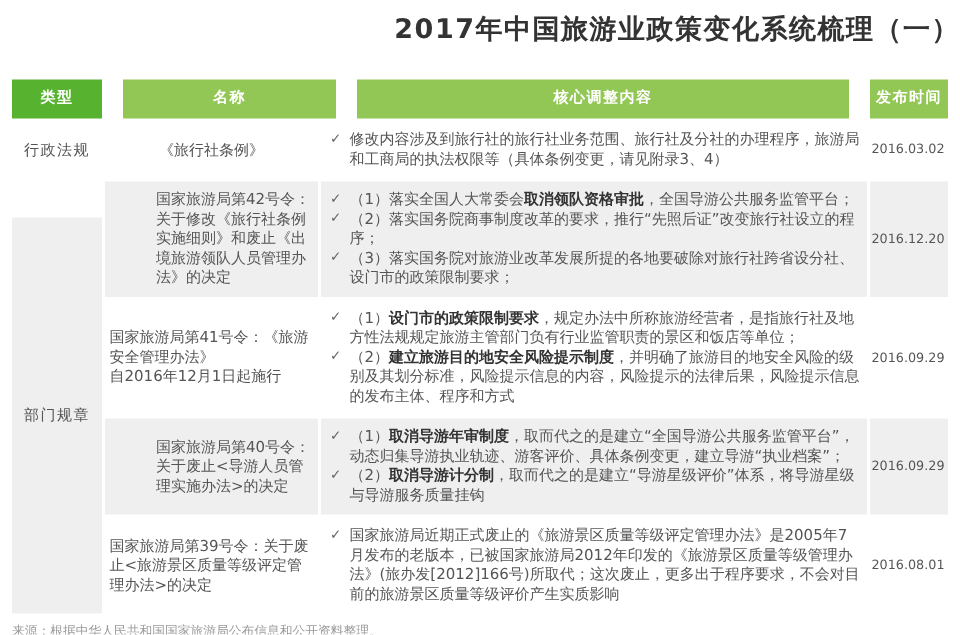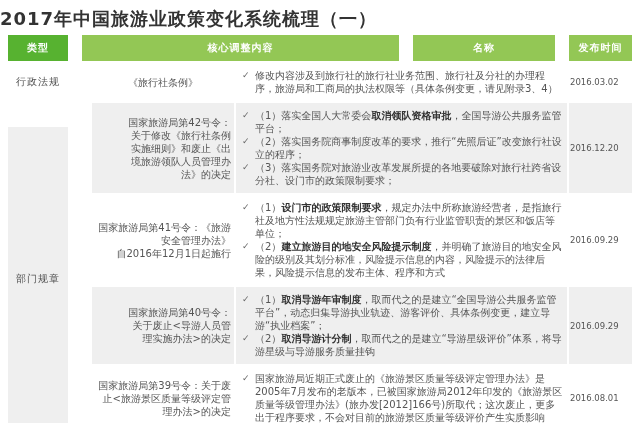--- a/index.html
+++ b/index.html
@@ -15,53 +15,52 @@
     background:#fff;
     font-family:"DejaVu Sans", sans-serif;
     color:var(--text);
     overflow:hidden;
     position:relative;
   }
   .title{
     font-size:18px;
     font-weight:bold;
     color:#333;
-    text-align:left;
-    padding:7px 0 4px;
+    text-align:right;
+    padding:7px 0 22px;
     letter-spacing:1px;
   }
   .table{margin:0 8px;font-size:10px;}
   .thead{display:flex;gap:14px;margin-bottom:2px;}
   .th{
     background:var(--light-green);
     color:#fff;font-weight:bold;
     font-size:10px;text-align:center;
     height:26px;line-height:26px;
     letter-spacing:1px;
   }
   .th.col-type{background:var(--dark-green);}
   .col-type{width:60px;flex:none;}
   .col-name{width:142px;flex:none;}
   .col-content{flex:1;min-width:0;}
-  .col-date{width:63px;flex:none;}
+  .col-date{width:52px;flex:none;}
   .tgroup{display:flex;gap:2px;margin-bottom:2px;}
   .tgroup .type-cell{
     display:flex;align-items:center;justify-content:center;
     text-align:center;letter-spacing:1px;
   }
   .group-rows{flex:1;min-width:0;display:flex;flex-direction:column;gap:2px;}
   .trow{display:flex;gap:2px;}
   .trow .cell{padding:6px 3px;}
   .trow.shaded .cell{background:var(--row-gray);padding-left:34px;}
   .type-cell.shaded{background:var(--row-gray);margin-top:24px;}
   .name-cell{
     display:flex;align-items:center;justify-content:center;
-    text-align:right;line-height:13px;white-space:pre-line;
+    text-align:left;line-height:13px;white-space:pre-line;
     min-height:36px;
-    margin-left:22px;
   }
   .content-cell{
     display:flex;flex-direction:column;justify-content:center;
     padding:6px 4px 6px 6px !important;
   }
   .citem{display:flex;align-items:flex-start;}
   .check{width:13px;flex:none;color:#666;font-size:9px;line-height:13px;}
   .itext{flex:1;line-height:13px;}
   .itext b{color:var(--bold-text);}
   .date-cell{
@@ -76,22 +75,22 @@
 </head>
 <body>
 
 <div class="page">
 
   <div class="title">2017年中国旅游业政策变化系统梳理（一）</div>
 
   <div class="table">
     <div class="thead">
       <div class="th col-type">类型</div>
+      <div class="th col-name">名称</div>
       <div class="th col-content">核心调整内容</div>
-      <div class="th col-name">名称</div>
       <div class="th col-date">发布时间</div>
     </div>
     <div class="tbody" id="tbody">
         <div class="tgroup">
           <div class="cell col-type type-cell">行政法规</div>
           <div class="group-rows">
             <div class="trow">
               <div class="cell col-name name-cell">《旅行社条例》</div>
               <div class="cell col-content content-cell">
                 <div class="citem">

